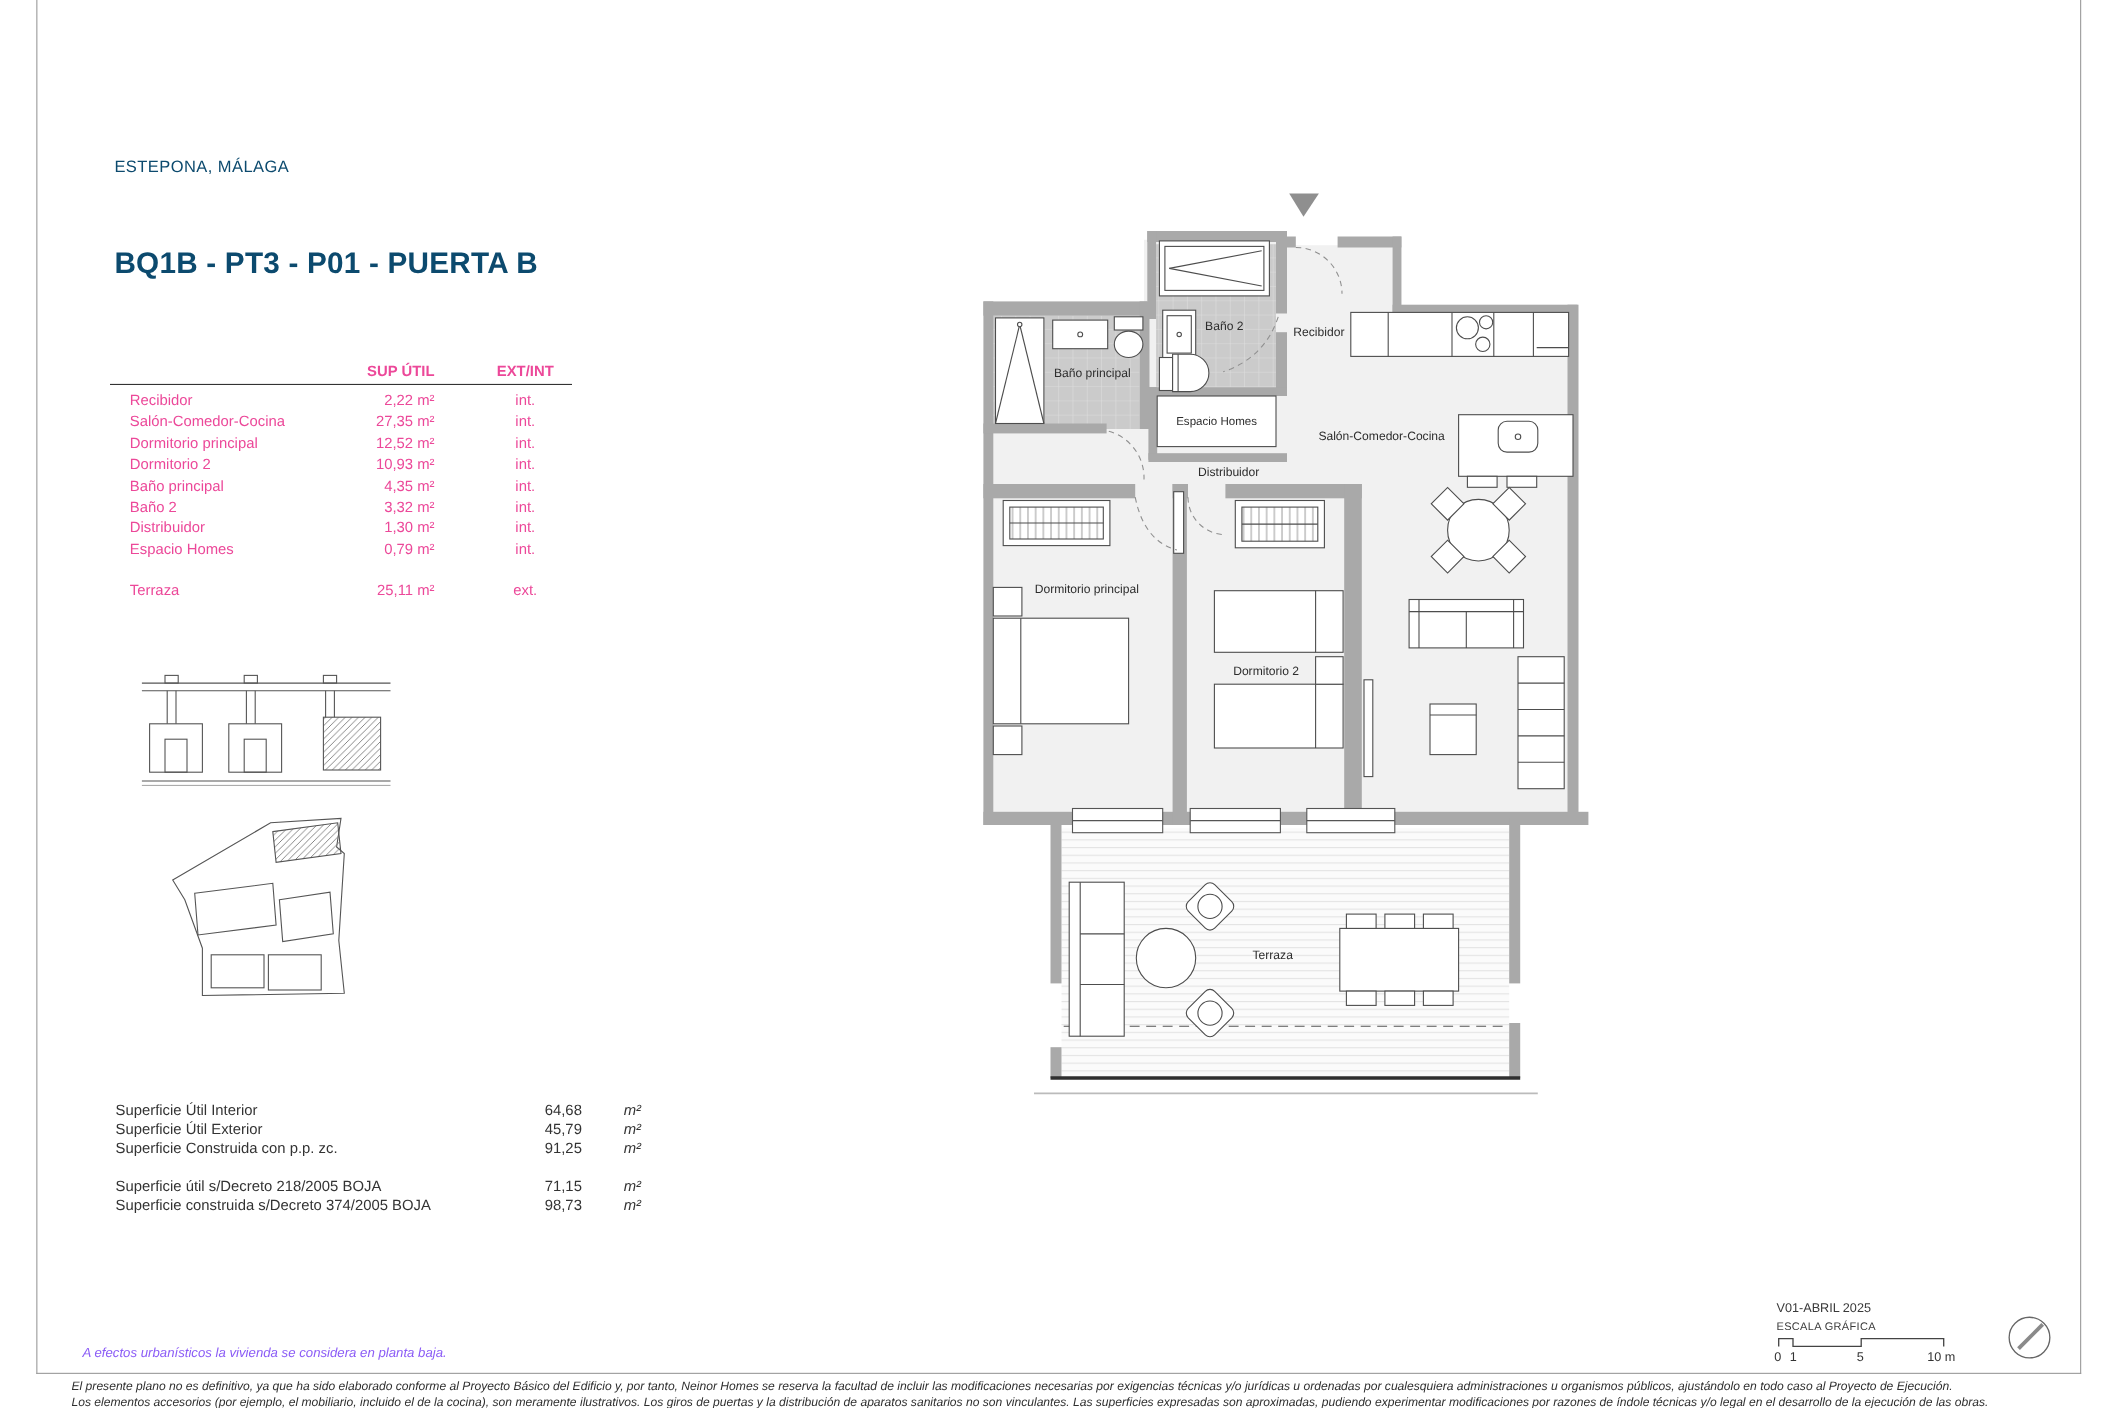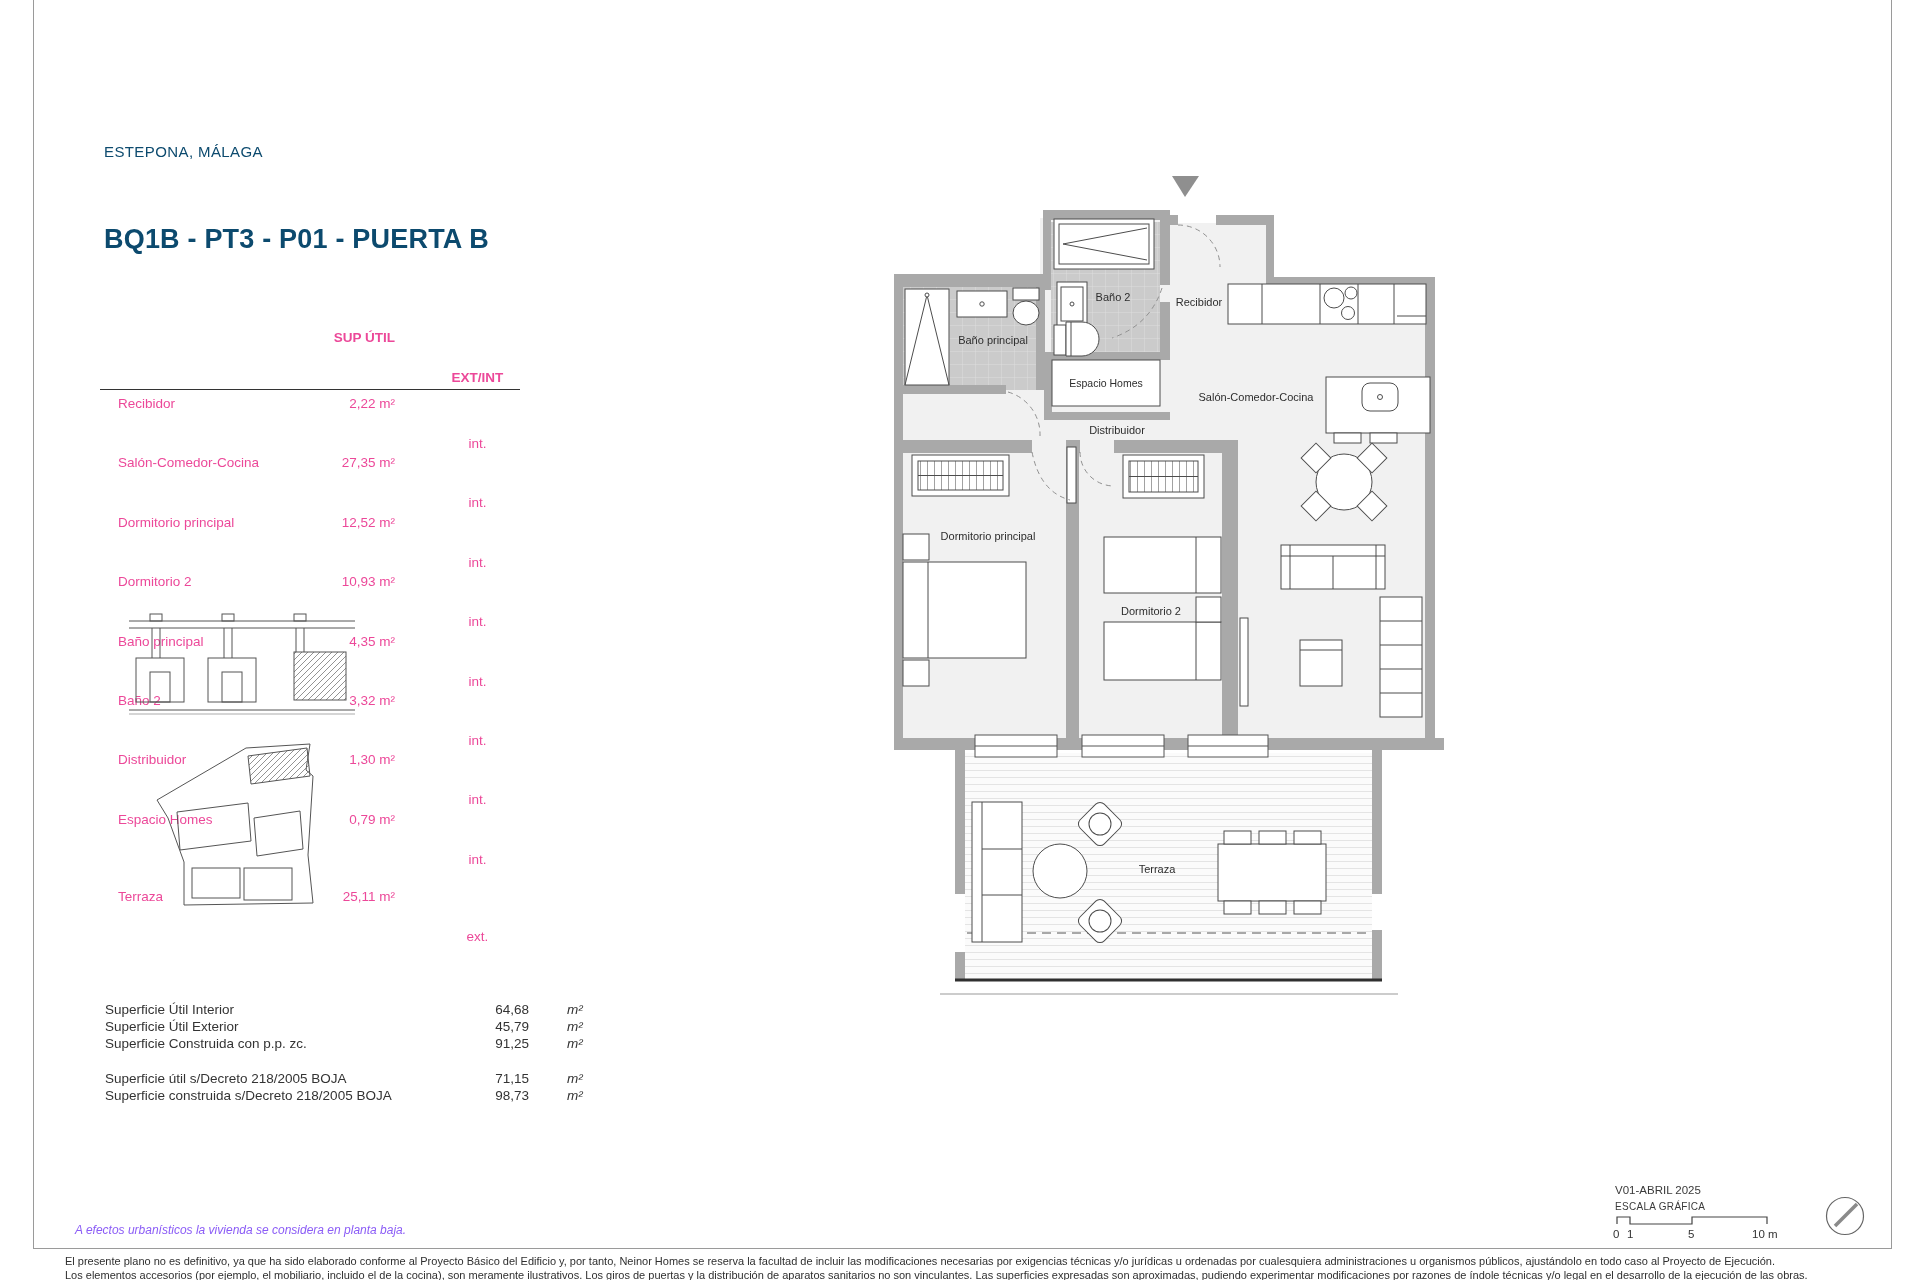--- a/index.html
+++ b/index.html
@@ -6,30 +6,30 @@
   body{width:1920px;height:1280px;position:relative;font-family:"Liberation Sans",sans-serif;color:#333;overflow:hidden;}
   .abs{position:absolute;}
   .pageframe{left:33px;top:0;width:1857px;height:1248px;border-left:1px solid #9a9a9a;border-right:1px solid #9a9a9a;border-bottom:1px solid #9a9a9a;}
   .loc{left:104px;top:143px;font-size:15px;letter-spacing:.4px;color:#0c4a6e;}
   .title{left:104px;top:224px;font-size:27px;font-weight:bold;color:#0c4a6e;letter-spacing:.2px;}
   .tbl{left:100px;top:330px;width:420px;font-size:13.5px;color:#ec4899;}
   .tbl .hdr{display:grid;grid-template-columns:205px 90px 125px;font-weight:bold;padding-bottom:4px;border-bottom:1.5px solid #333;}
   .tbl .row{display:grid;grid-template-columns:205px 90px 125px;line-height:19.4px;}
   .c-label{padding-left:18px;}
   .c-sup{text-align:right;}
-  .c-ext{text-align:center;padding-left:40px;margin-top:40px;}
+  .c-ext{text-align:center;padding-left:40px;}
   .hdr .c-sup{text-align:right;}
   .terra-gap{height:18px;}
   .sum{left:105px;top:1001px;width:420px;font-size:13.5px;}
   .sum .row{display:grid;grid-template-columns:355px 38px 27px;line-height:17.2px;gap:31px;}
   .sum .v{text-align:right;}
   .sum .u{padding-left:7px;font-style:italic;}
   .sum .gap{height:17px;}
   .nota{left:75px;top:1223px;font-size:12px;font-style:italic;color:#8b5cf6;}
-  .discl{left:65px;width:1830px;font-size:11px;color:#2f2f2f;white-space:nowrap;}
+  .discl{left:65px;width:1830px;font-size:11px;font-style:italic;color:#2f2f2f;white-space:nowrap;}
   .plabel{font-size:11px;color:#2d2d2d;transform:translate(-50%,-50%);white-space:nowrap;}
   .vblock{font-size:11.5px;color:#3a3a3a;}
   .eblock{font-size:10px;color:#3a3a3a;letter-spacing:.3px;}
   .tick{font-size:11.5px;color:#333;}
 </style>
 </head>
 <body>
 
 <div class="abs pageframe"></div>
 
@@ -371,21 +371,21 @@
       <div class="v">91,25</div>
       <div class="u">m²</div>
     </div>
   <div class="gap"></div>
   <div class="row">
       <div>Superficie útil s/Decreto 218/2005 BOJA</div>
       <div class="v">71,15</div>
       <div class="u">m²</div>
     </div>
   <div class="row">
-      <div>Superficie construida s/Decreto 218/2005 BOJA</div>
+      <div>Superficie construida s/Decreto 374/2005 BOJA</div>
       <div class="v">98,73</div>
       <div class="u">m²</div>
     </div>
 </div>
 
 <div class="abs vblock" style="left:1615px;top:1184px">V01-ABRIL 2025</div>
 <div class="abs eblock" style="left:1615px;top:1201px">ESCALA GRÁFICA</div>
 <svg class="abs" style="left:1610px;top:1212px" width="170" height="16" viewBox="1610 1212 170 16">
   <path d="M1617,1224 V1217 H1630 V1224 H1692 V1217 H1767 V1224" stroke="#444" stroke-width="1.2" fill="none"></path>
 </svg>

